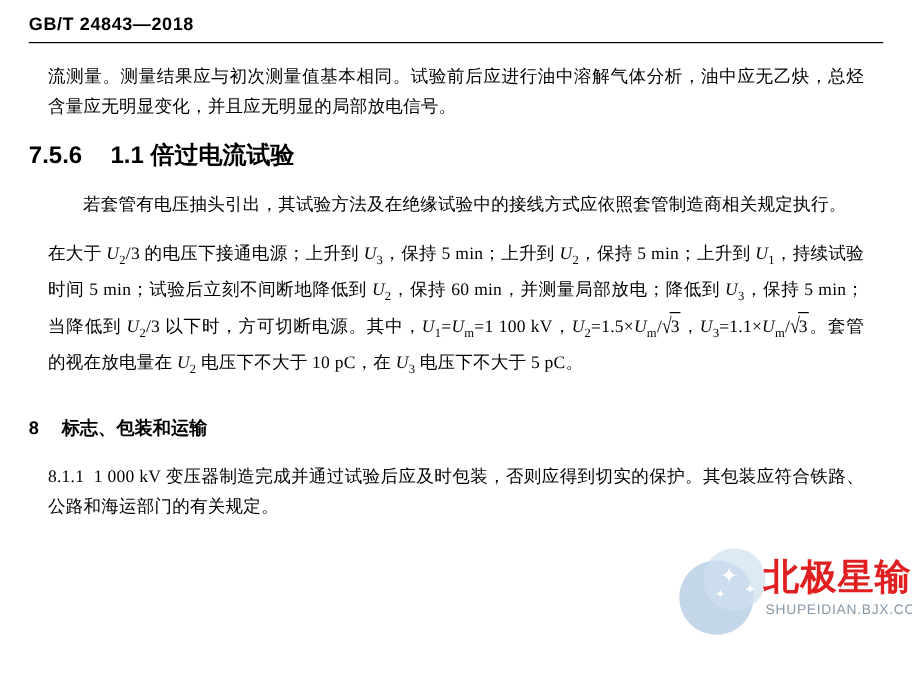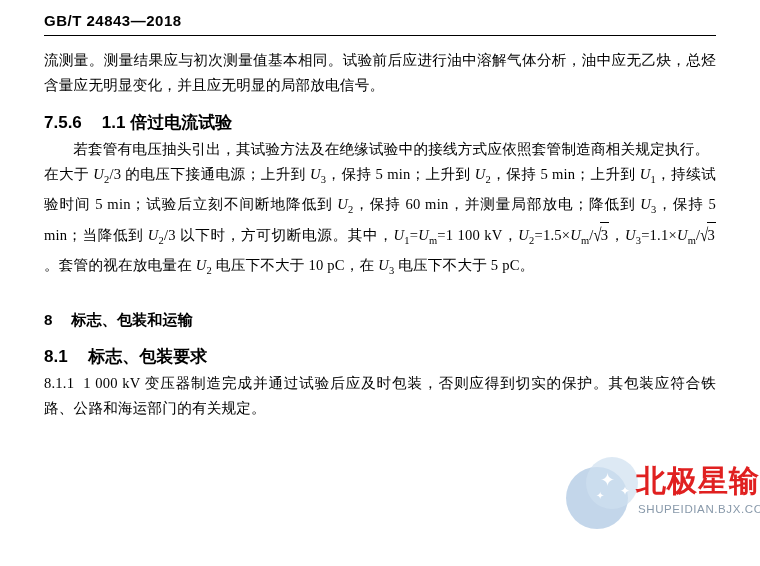--- a/index.html
+++ b/index.html
@@ -13,21 +13,21 @@
     font-family: "Liberation Serif", serif;
     color: #000000;
     position: relative;
     overflow: hidden;
   }
   .page {
     position: relative;
     width: 760px;
     height: 566px;
     box-sizing: border-box;
-    padding: 0 44px;
+    padding: 0 24px;
   }
   .std-no {
     font-family: "Liberation Sans", sans-serif;
     font-weight: bold;
     font-size: 15px;
     letter-spacing: 0.5px;
     padding-top: 12px;
     padding-bottom: 6px;
   }
   .rule {
@@ -40,41 +40,41 @@
     text-align: justify;
     text-justify: inter-ideograph;
     letter-spacing: 0.2px;
   }
   .indent {
     text-indent: 2em;
   }
   .heading {
     font-family: "Liberation Sans", sans-serif;
     font-weight: bold;
-    font-size: 17px;
+    font-size: 20px;
     line-height: 25px;
     margin-top: 12px;
     margin-bottom: 2px;
   }
   .heading .num {
     display: inline-block;
     min-width: 3.4em;
   }
   .heading.h1 {
     font-size: 15.2px;
     margin-top: 24px;
   }
   .heading.h1 .num {
     min-width: 1.8em;
   }
   .heading.h2 .num {
     min-width: 2.6em;
   }
   .para {
-    margin: 0;
+    margin: 16px;
   }
   .sqrt {
     display: inline-block;
     border-top: 1px solid #000;
     padding: 0 1px;
     margin-left: -1px;
   }
   .radical {
     display: inline-block;
     transform: scaleY(1.25);
@@ -155,23 +155,20 @@
 
   <p class="body-text para indent">若套管有电压抽头引出，其试验方法及在绝缘试验中的接线方式应依照套管制造商相关规定执行。</p>
 
   <p class="body-text para">在大于 <i>U</i><sub>2</sub>/3 的电压下接通电源；上升到 <i>U</i><sub>3</sub>，保持 5 min；上升到 <i>U</i><sub>2</sub>，保持 5 min；上升到 <i>U</i><sub>1</sub>，持续试验时间 5 min；试验后立刻不间断地降低到 <i>U</i><sub>2</sub>，保持 60 min，并测量局部放电；降低到 <i>U</i><sub>3</sub>，保持 5 min；当降低到 <i>U</i><sub>2</sub>/3 以下时，方可切断电源。其中，<i>U</i><sub>1</sub>=<i>U</i><sub>m</sub>=1 100 kV，<i>U</i><sub>2</sub>=1.5×<i>U</i><sub>m</sub>/<span class="radical">√</span><span class="sqrt">3</span>，<i>U</i><sub>3</sub>=1.1×<i>U</i><sub>m</sub>/<span class="radical">√</span><span class="sqrt">3</span>。套管的视在放电量在 <i>U</i><sub>2</sub> 电压下不大于 10 pC，在 <i>U</i><sub>3</sub> 电压下不大于 5 pC。</p>
 
 
   <div class="heading h1">
     <span class="num">8</span><span>标志、包装和运输</span>
   </div>
 
-  <div class="heading h2">
-    <span class="num">8.1</span><span>标志、包装要求</span>
-  </div>
 
   <p class="body-text para"><span>8.1.1</span>&nbsp;&nbsp;<span>1 000 kV 变压器制造完成并通过试验后应及时包装，否则应得到切实的保护。其包装应符合铁路、公路和海运部门的有关规定。</span></p>
 
   <div class="watermark">
     <div class="wm-circle"></div>
     <div class="wm-circle2"></div>
     <span class="wm-spark" style="left:600px; top:16px; font-size:18px;">✦</span>
     <span class="wm-spark" style="left:620px; top:30px; font-size:12px;">✦</span>
     <span class="wm-spark" style="left:596px; top:36px; font-size:10px;">✦</span>
     <div class="wm-text">北极星输配电网</div>

